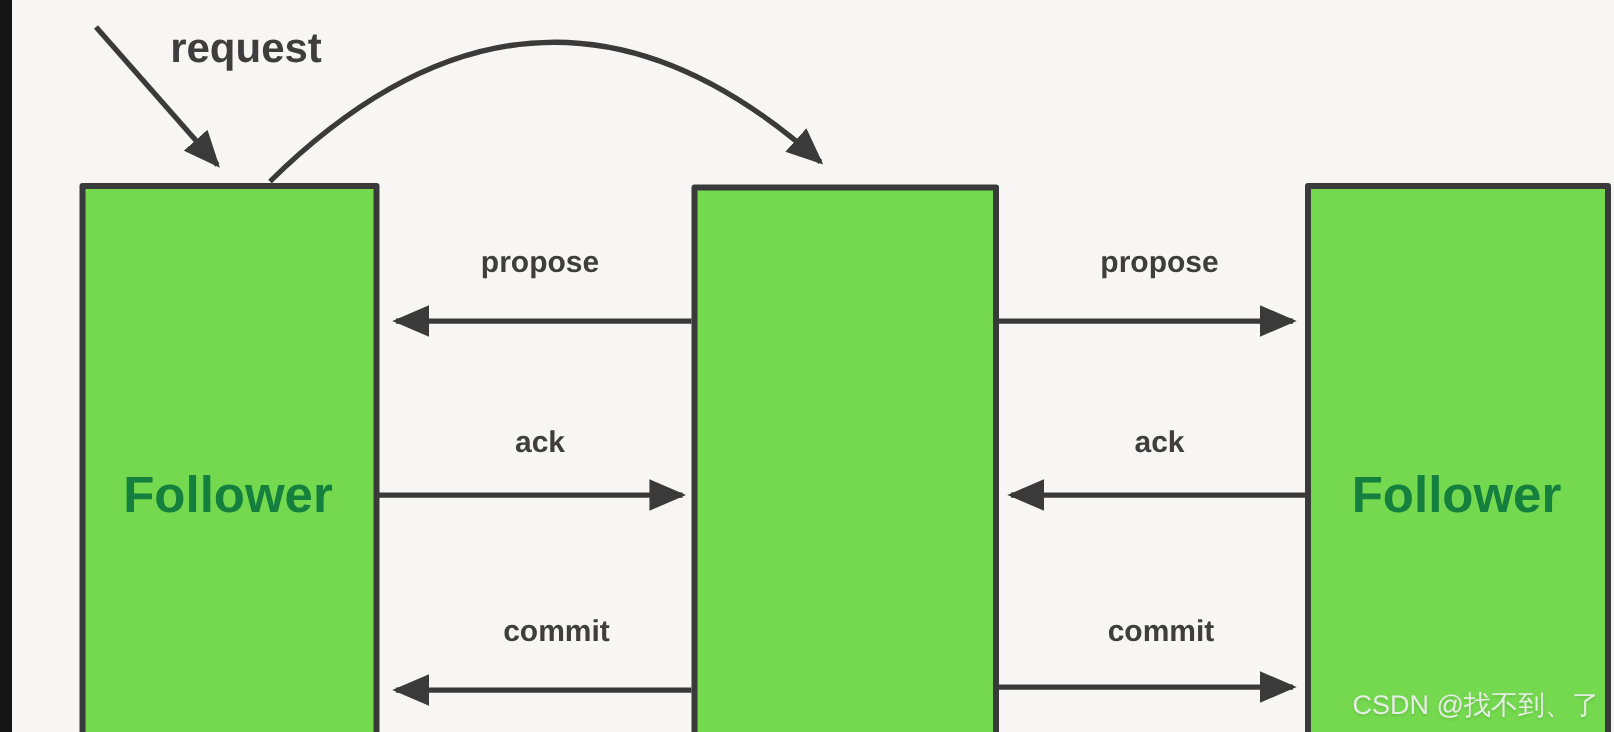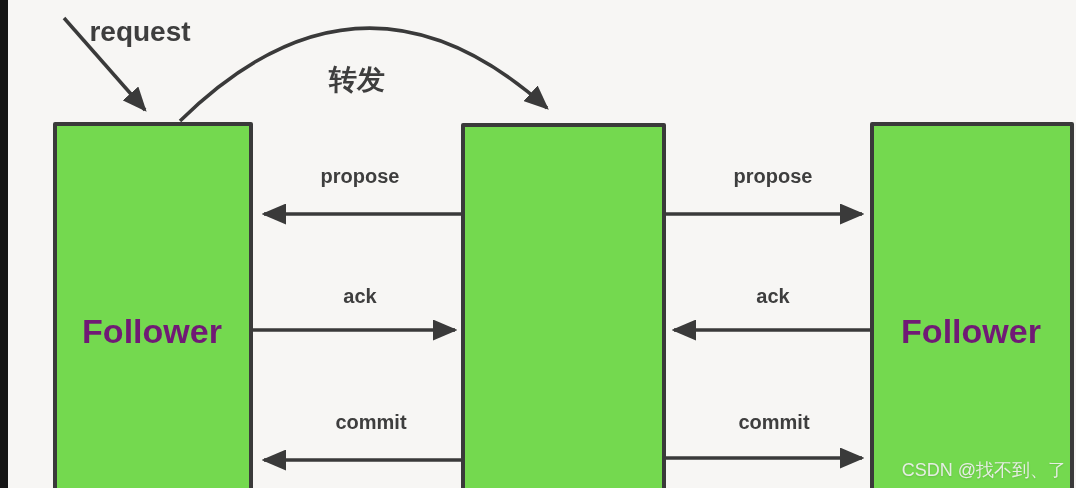--- a/index.html
+++ b/index.html
@@ -28,21 +28,21 @@
     box-sizing: border-box;
   }
   .node-follower-left  { left: 53px;  top: 122px; width: 200px; height: 372px; }
   .node-leader         { left: 461px; top: 123px; width: 205px; height: 371px; }
   .node-follower-right { left: 870px; top: 122px; width: 204px; height: 372px; }
   .node-label {
     position: absolute;
     transform: translate(-50%, -50%);
     font-size: 34px;
     font-weight: 700;
-    color: #701a75;
+    color: #15803d;
     white-space: nowrap;
   }
   .edge-label {
     position: absolute;
     transform: translate(-50%, -50%);
     font-size: 20px;
     font-weight: 700;
     color: #3e3e3e;
     white-space: nowrap;
   }
@@ -97,22 +97,21 @@
     <line x1="666" y1="214" x2="862" y2="214" stroke="#3a3a3a" stroke-width="3.5" marker-end="url(#ah)"></line>
 
     <line x1="870" y1="330" x2="674" y2="330" stroke="#3a3a3a" stroke-width="3.5" marker-end="url(#ah)"></line>
 
     <line x1="666" y1="458" x2="862" y2="458" stroke="#3a3a3a" stroke-width="3.5" marker-end="url(#ah)"></line>
   </svg>
 
   <div class="node-label" style="left:152px; top:331px;">Follower</div>
   <div class="node-label" style="left:971px; top:331px;">Follower</div>
 
-  <div class="edge-label big" style="left:140px; top:32px;">request</div>
-  <div class="edge-label big" style="left:357px; top:80px;">转发</div>
+  <div class="edge-label big" style="left:164px; top:32px;">request</div>
 
   <div class="edge-label" style="left:360px; top:176px;">propose</div>
   <div class="edge-label" style="left:360px; top:296px;">ack</div>
   <div class="edge-label" style="left:371px; top:422px;">commit</div>
 
   <div class="edge-label" style="left:773px; top:176px;">propose</div>
   <div class="edge-label" style="left:773px; top:296px;">ack</div>
   <div class="edge-label" style="left:774px; top:422px;">commit</div>
 
   <div class="watermark">CSDN @找不到、了</div>

